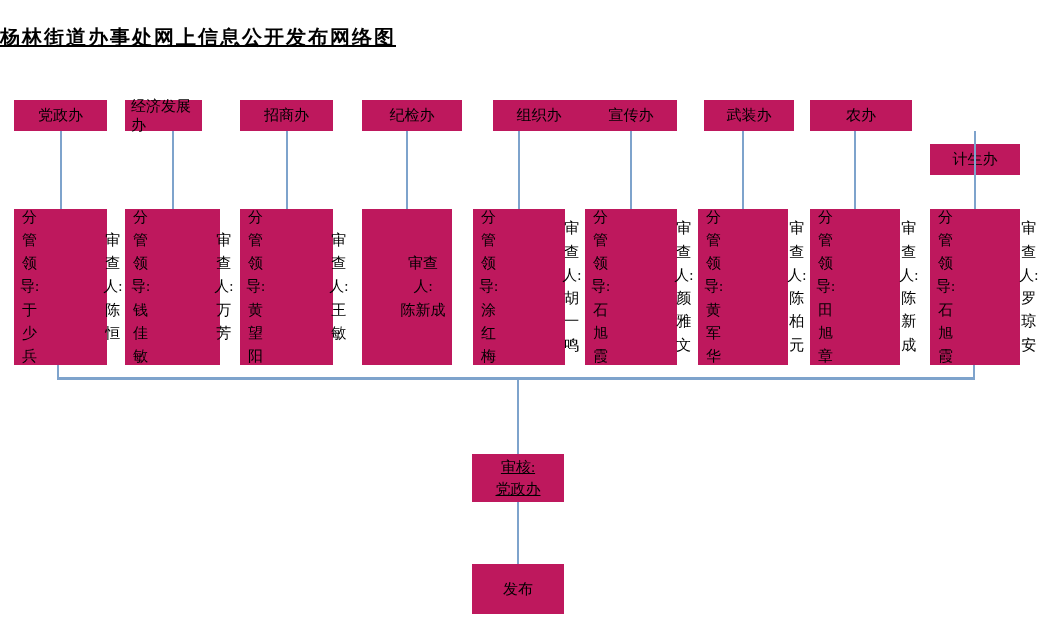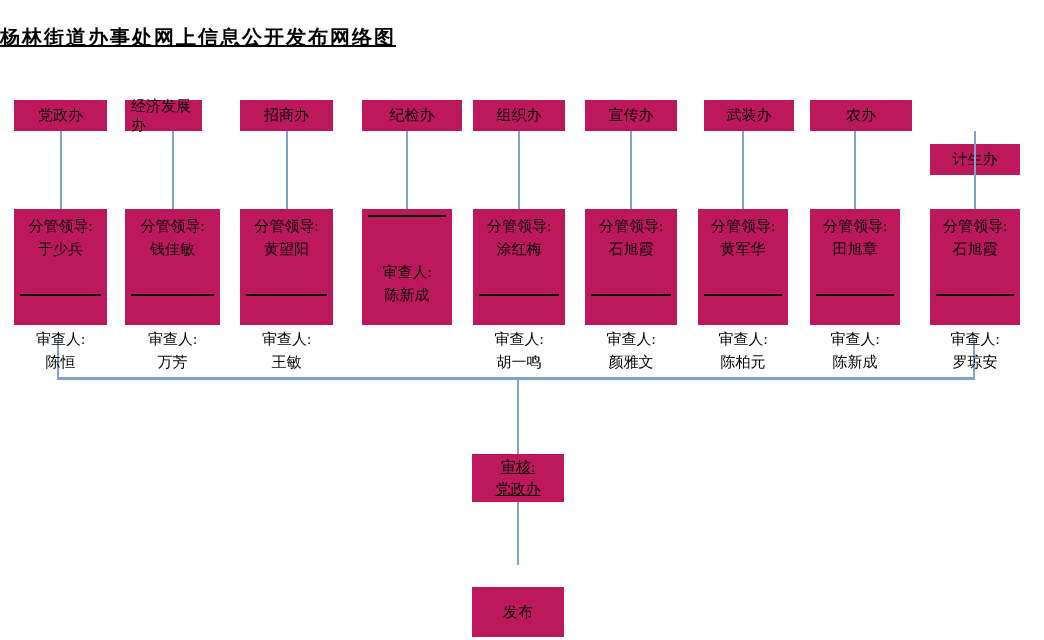--- a/index.html
+++ b/index.html
@@ -32,23 +32,23 @@
   .dept-box {
     top: 100px;
     height: 31px;
     display: flex;
     align-items: center;
     justify-content: center;
     font-size: 15px;
   }
   .staff-box {
     top: 209px;
-    height: 116px;
-    display: flex;
-    flex-direction: column;
+    height: 156px;
+    display: flex;
+    flex-direction: row;
     gap: 32px;
   }
   .cell {
     flex: 1;
     display: flex;
     align-items: center;
     justify-content: center;
     text-align: center;
     font-size: 15px;
     line-height: 1.55;
@@ -62,21 +62,21 @@
     width: 92px;
     font-size: 15px;
     display: flex;
     align-items: center;
     justify-content: center;
     text-align: center;
     white-space: pre-line;
     line-height: 1.5;
   }
   .review-box { top: 454px; height: 48px; text-decoration: underline; }
-  .publish-box { top: 564px; height: 50px; margin-top: 23px; }
+  .publish-box { top: 564px; height: 50px; }
 </style>
 </head>
 <body>
 
 <div id="canvas" style="--connector: #7EA3CC;">
 
   <div class="title">杨林街道办事处网上信息公开发布网络图</div>
 
   <div class="v-line" style="left:57px; top:340px; height:38px;"></div>
   <div class="v-line" style="left:973px; top:340px; height:38px;"></div>
@@ -136,21 +136,21 @@
       </div>
       <div class="v-line" style="left: 406px; top: 131px; height: 78px;"></div>
       <div class="box staff-box" style="left: 362px; width: 90px;">
         <div class="divider"></div>
         <div class="cell">审查人:
 陈新成</div>
       </div>
     </div>
 
     <div>
-      <div class="box dept-box" style="left: 473px; width: 92px;">
+      <div class="box dept-box" style="left: 493px; width: 92px;">
         <span>组织办</span>
       </div>
       <div class="v-line" style="left: 518px; top: 131px; height: 78px;"></div>
       <div class="box staff-box" style="left: 473px; width: 92px;">
         <div class="cell">分管领导:
 涂红梅</div>
         <div class="divider"></div>
         <div class="cell">审查人:
 胡一鸣</div>
       </div>

